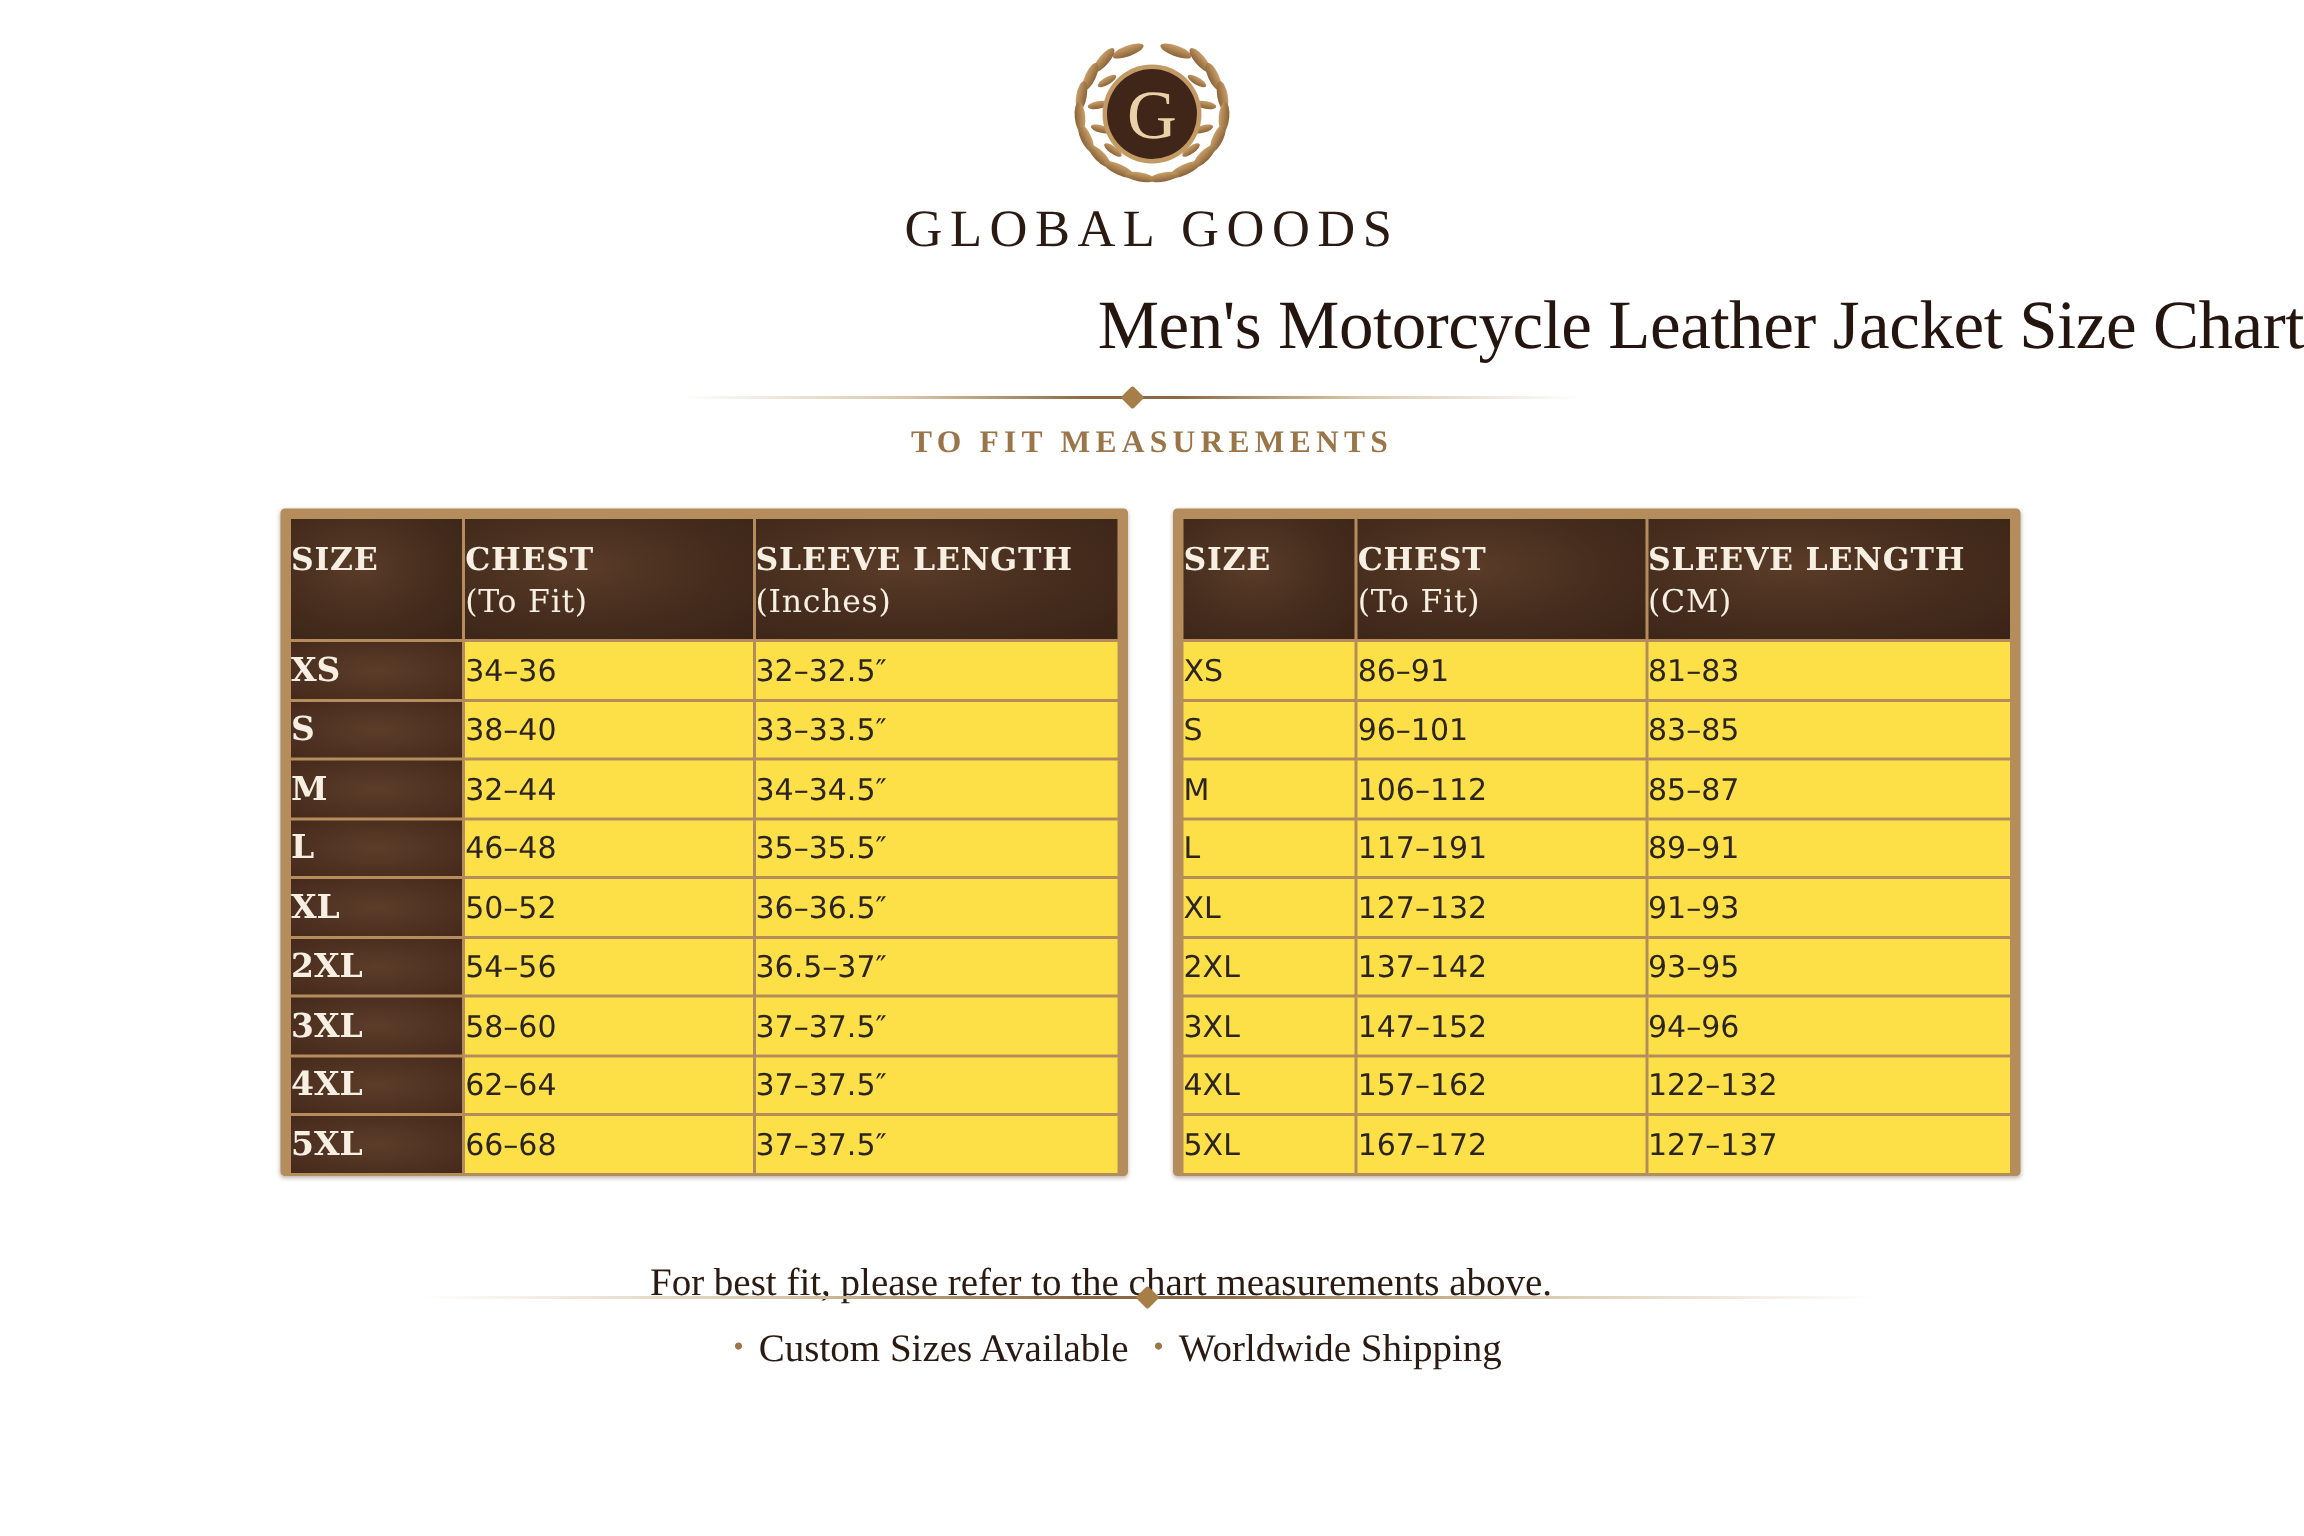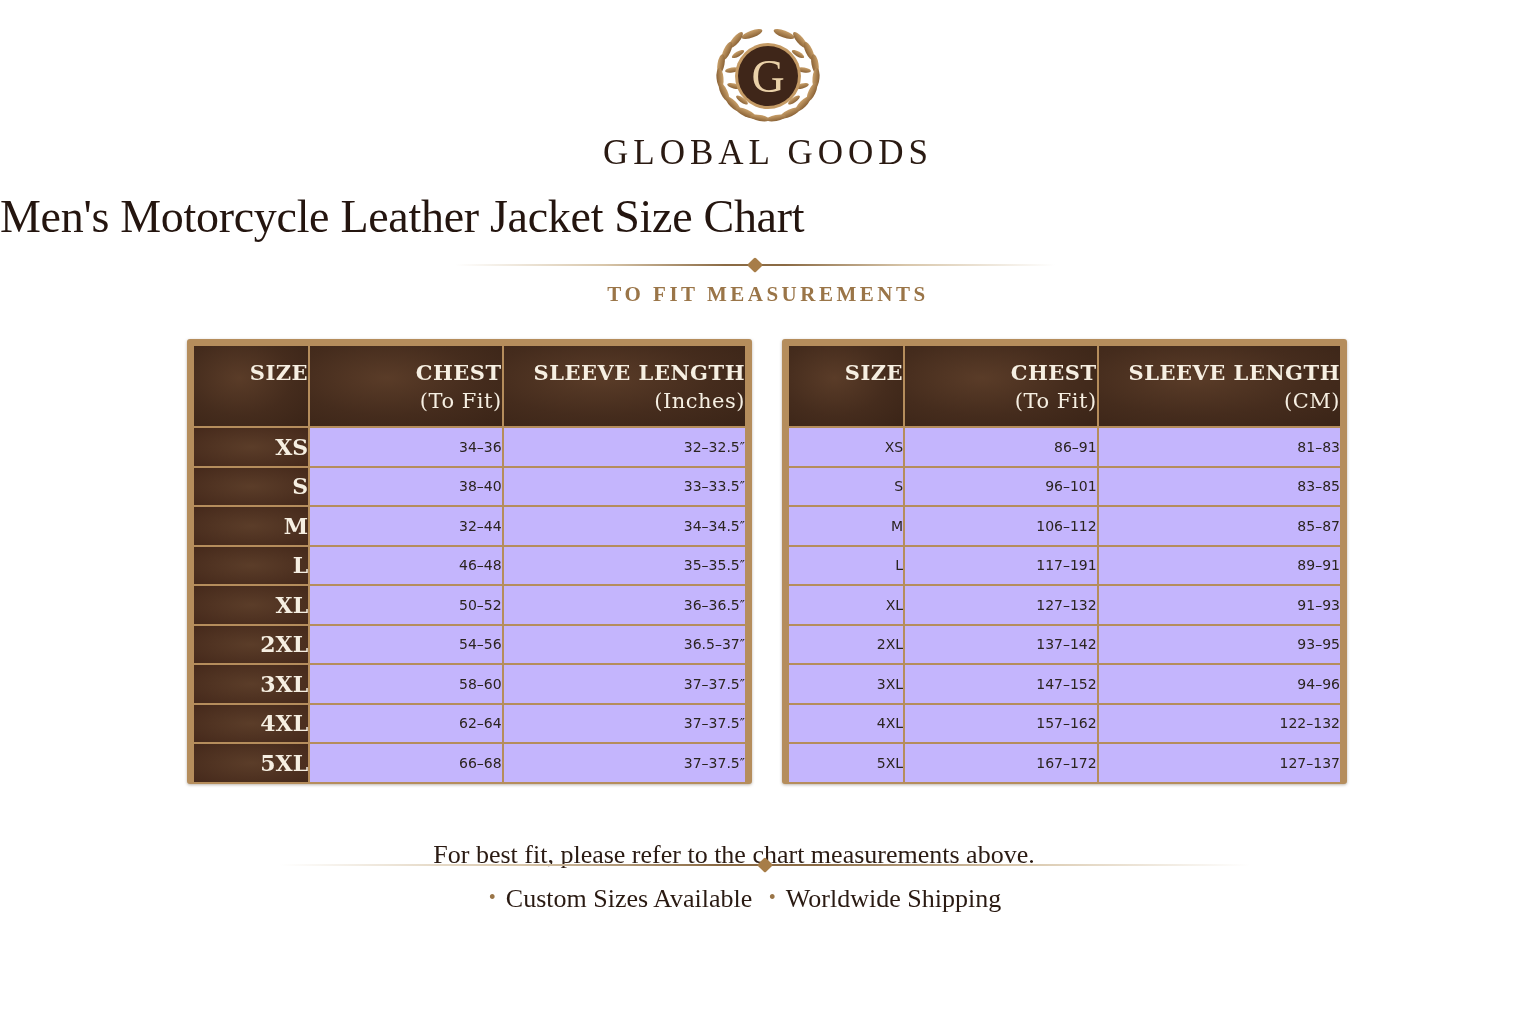--- a/index.html
+++ b/index.html
@@ -10,21 +10,21 @@
 
     .logo {
       position: absolute; left: 708px; top: 24px; width: 120px; height: 104px;
     }
     .brand {
       position: absolute; left: 0; width: 1536px; top: 133px; text-align: center;
       font-family: Liberation Serif, serif; font-size: 35px; letter-spacing: 5px;
       color: #2a1a12;
     }
     .title {
-      position: absolute; left: 0; width: 1536px; top: 190px; text-align: left;
+      position: absolute; left: 0; width: 1536px; top: 190px; text-align: right;
       font-family: "Liberation Serif", serif; font-size: 46px; color: #24150f;
       letter-spacing: -0.3px;
     }
     .ornament {
       position: absolute; height: 14px;
     }
     .ornament .line {
       position: absolute; top: 6px; height: 2px; width: 100%;
       background: linear-gradient(to right, rgba(180,150,110,0) 0%, #d8c6aa 25%, #8a6a44 45%, #8a6a44 55%, #d8c6aa 75%, rgba(180,150,110,0) 100%);
     }
@@ -45,32 +45,32 @@
       border: 3px solid #b58d5c; border-radius: 3px;
       background: #b58d5c;
       box-shadow: 0 1px 3px rgba(60,40,20,0.35);
       padding: 2px;
     }
     .chart.left { left: 187px; }
     .chart.right { left: 782px; }
     .chart table {
       width: 100%; height: 100%; border-collapse: collapse; table-layout: fixed;
     }
-    .chart th, .chart td { border: 2px solid #b58d5c; text-align: right; }
+    .chart th, .chart td { border: 2px solid #b58d5c; text-align: left; }
     .chart th {
       height: 82px;
       background: radial-gradient(ellipse at 40% 40%, #5a3c28 0%, #452c1d 55%, #3a2417 100%);
       color: #f6efe2; font-family: "DejaVu Serif", serif; font-weight: bold;
       font-size: 21px; line-height: 29px; vertical-align: top; padding-top: 12px;
       letter-spacing: 0.5px;
     }
     .chart th .sub { font-weight: normal; font-size: 21px; display: block; }
     .chart td {
-      background: #c4b5fd; color: #2b2420; font-family: "DejaVu Sans", sans-serif;
-      font-size: 14px; height: 39.5px;
+      background: #fde047; color: #2b2420; font-family: "DejaVu Sans", sans-serif;
+      font-size: 20px; height: 39.5px;
     }
     .chart td.size-dark {
       background: radial-gradient(ellipse at 50% 50%, #5b3d29 0%, #45291b 100%);
       color: #f6efe2; font-family: "DejaVu Serif", serif; font-weight: bold; font-size: 22px;
     }
     .chart td.size-light { font-family: "DejaVu Sans", sans-serif; }
 
     .note {
       position: absolute; left: 0; width: 1468px; top: 808px; text-align: center;
       font-family: "Liberation Serif", serif; font-size: 26px; color: #2a1a12; margin-top: 32px;

